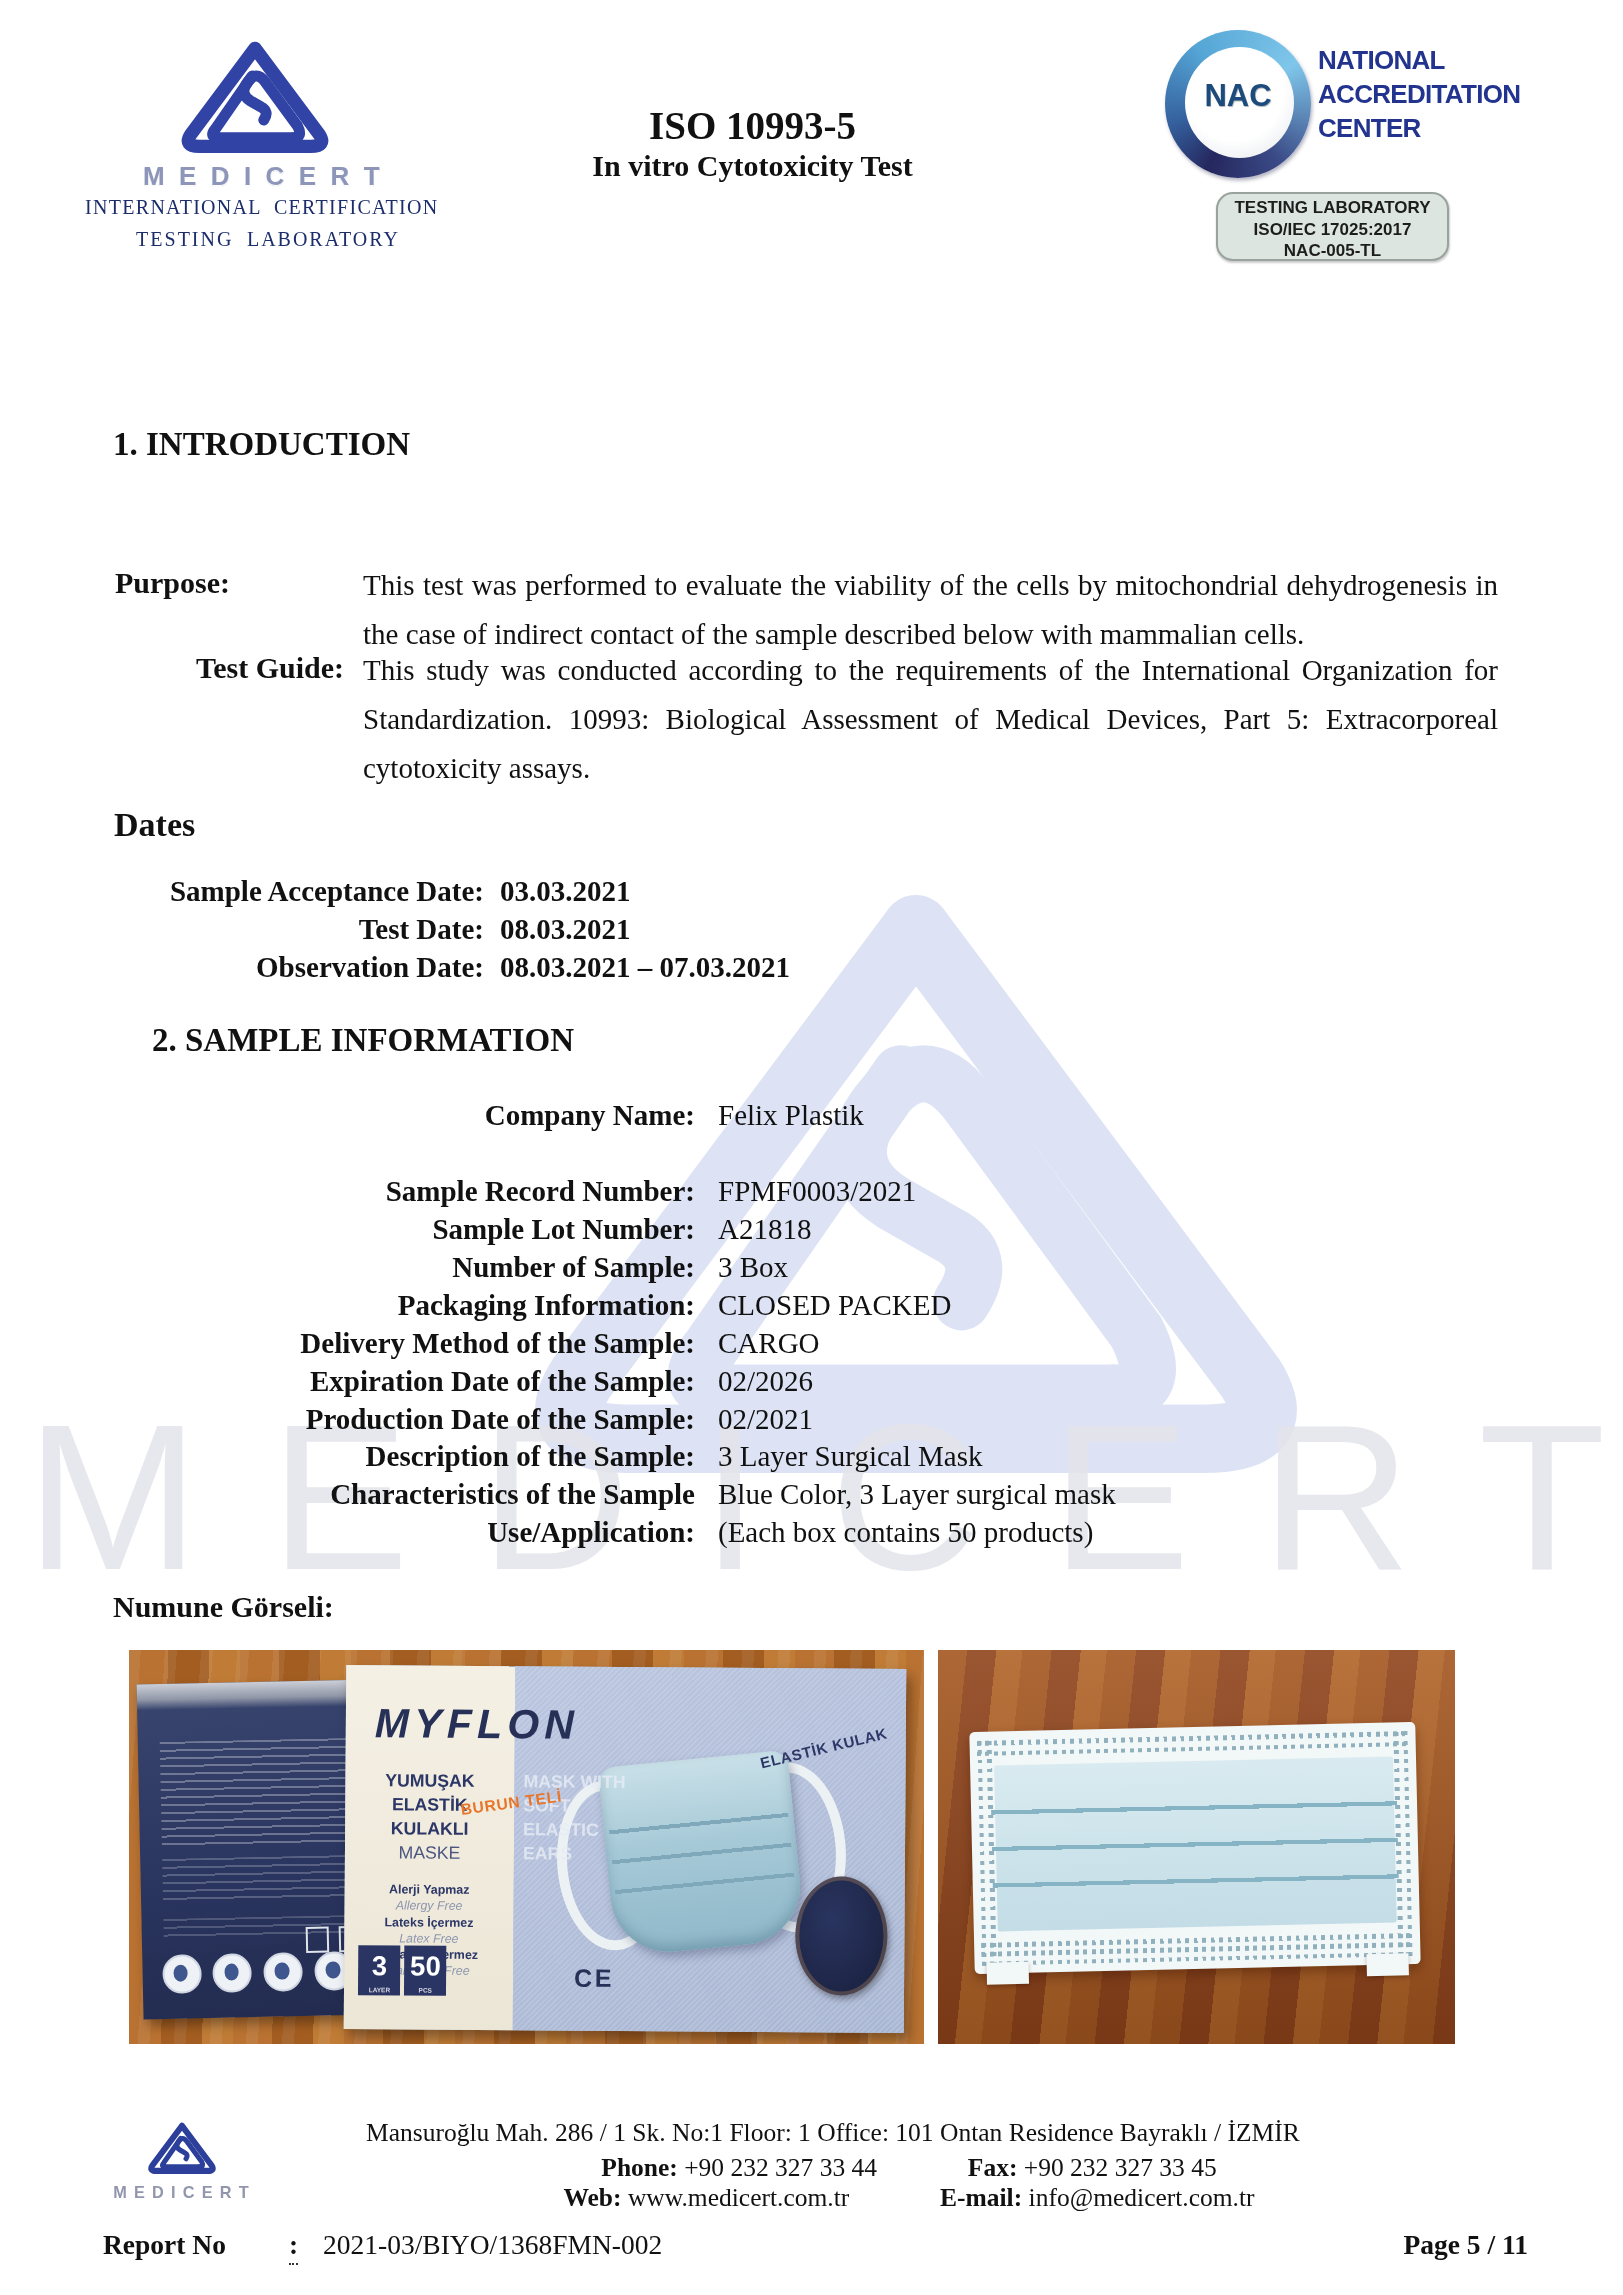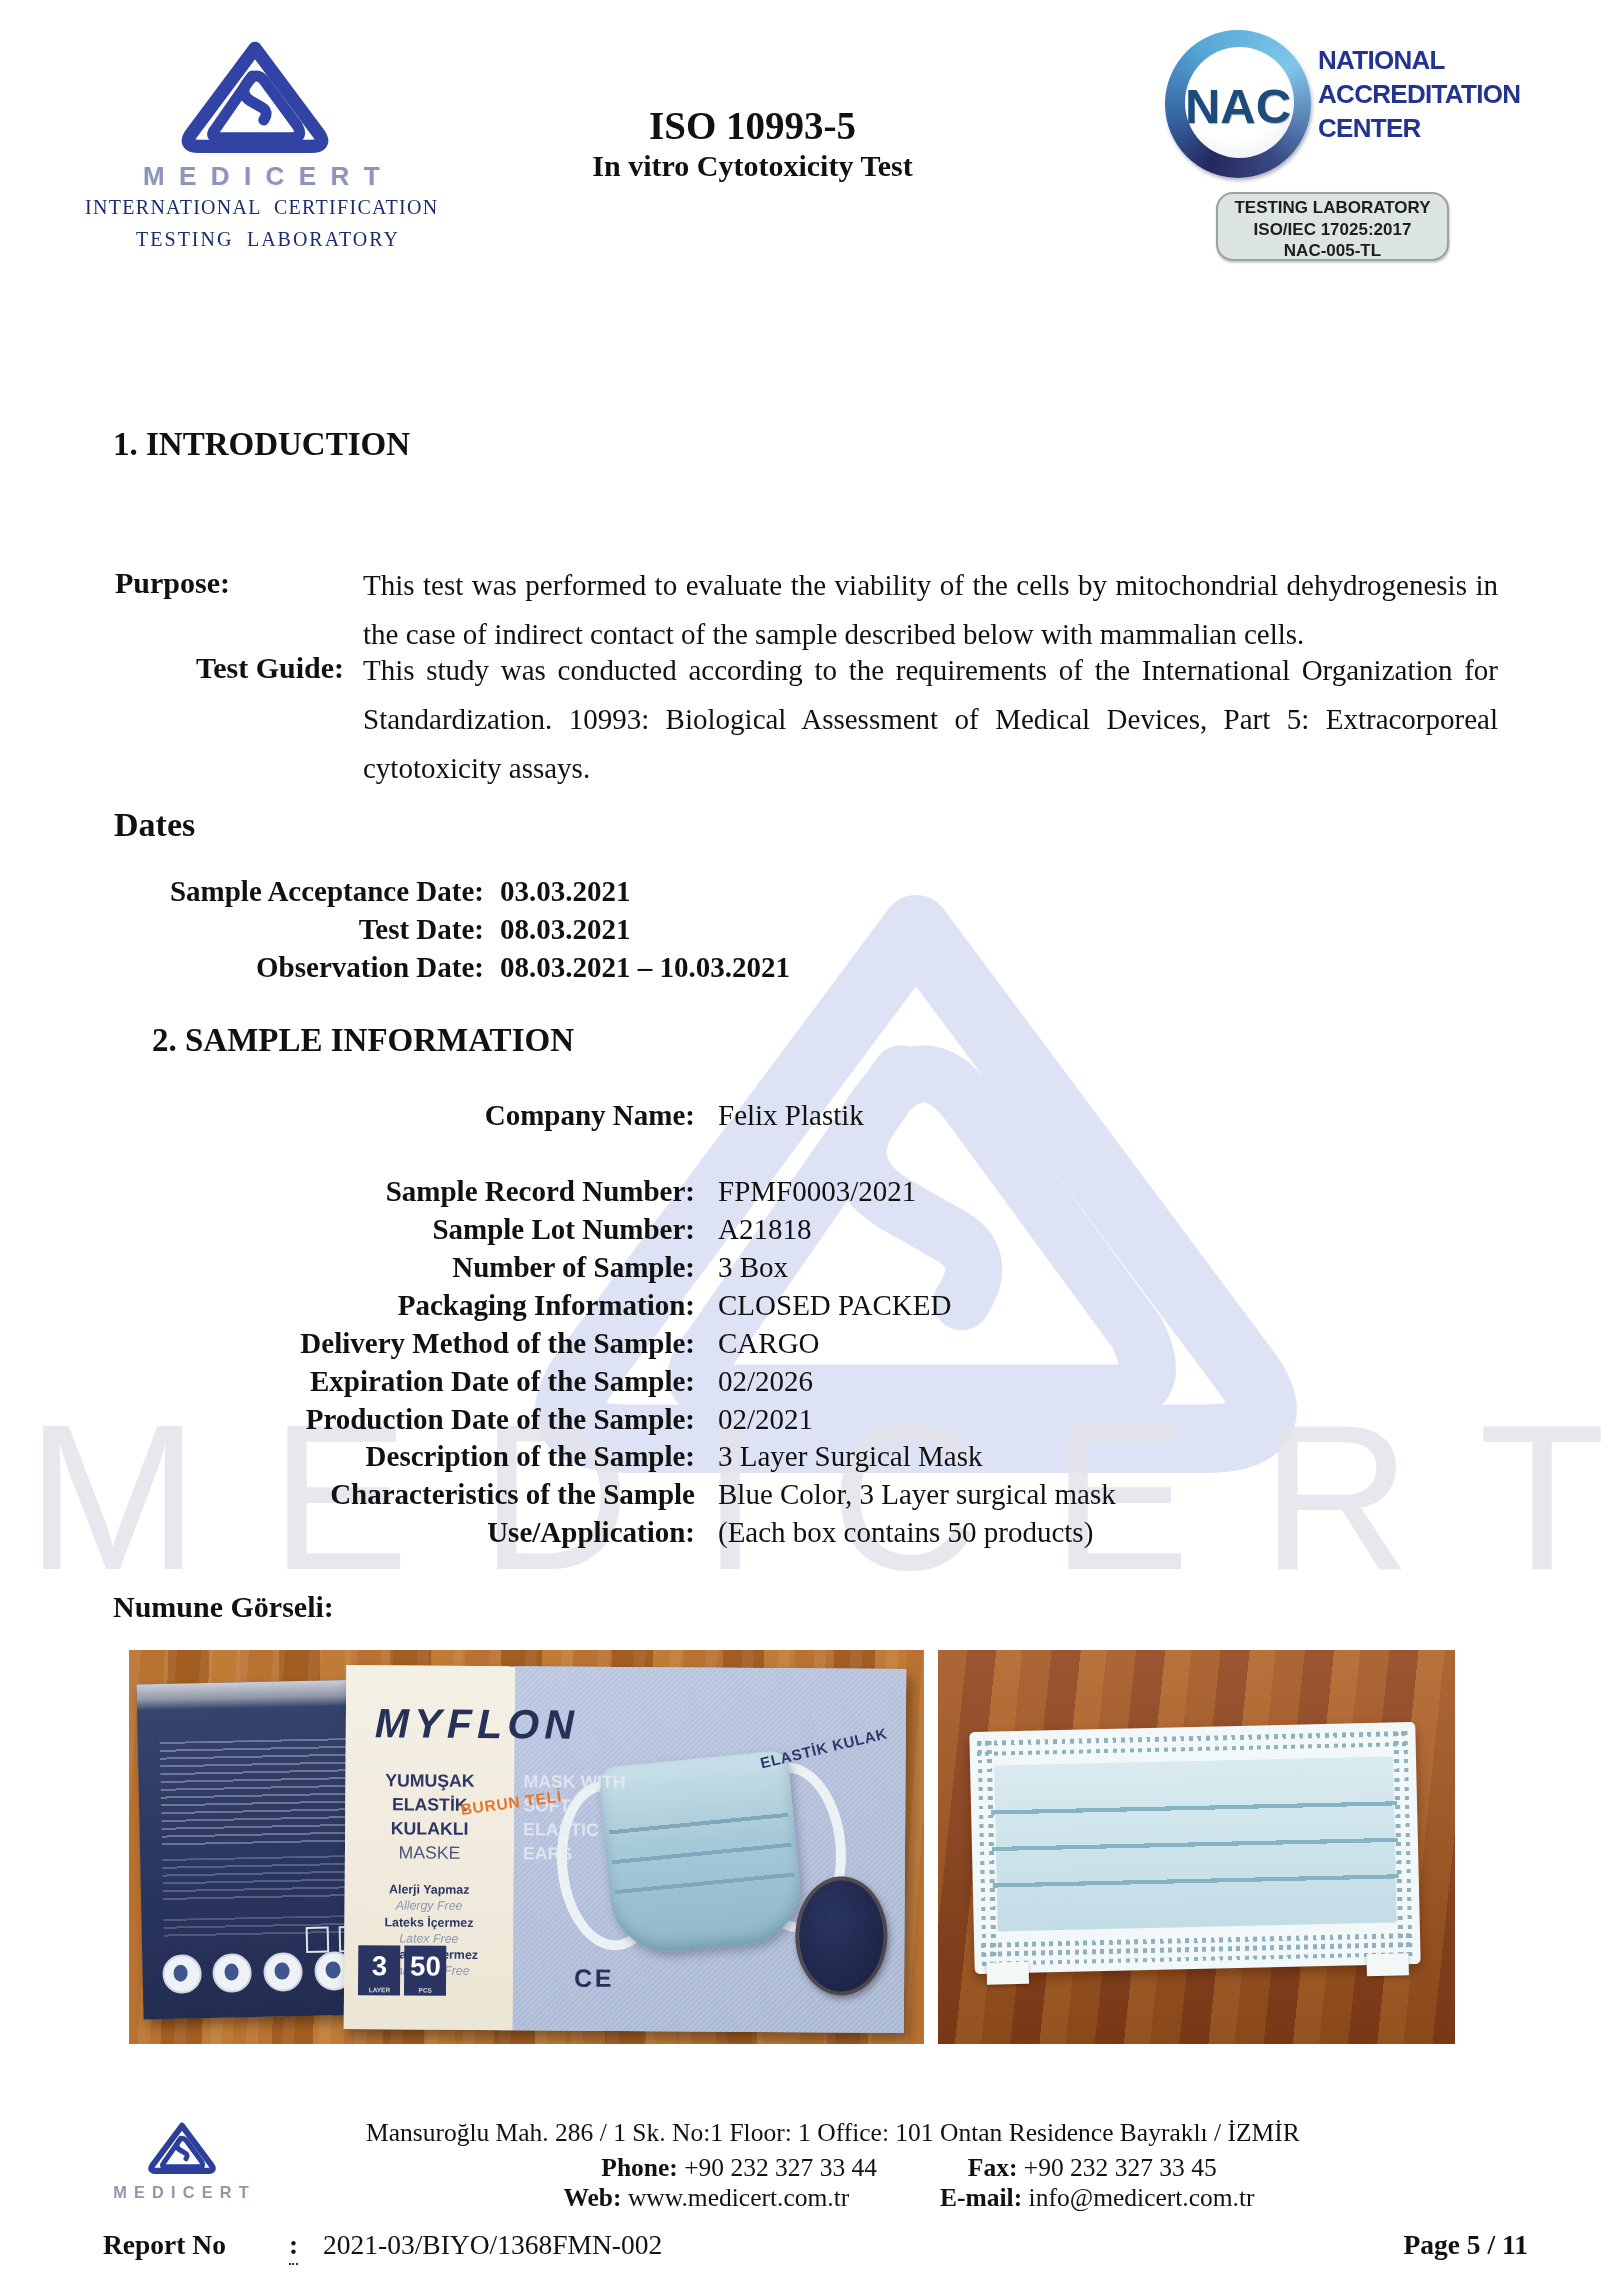--- a/index.html
+++ b/index.html
@@ -26,21 +26,21 @@
   #title-block{position:absolute;left:543px;top:105px;width:419px;text-align:center;}
   #title-main{font-weight:700;font-size:39px;line-height:42px;}
   #title-sub{font-weight:700;font-size:30px;line-height:37px;}
 
   #nac-ring{position:absolute;left:1165px;top:30px;width:146px;height:148px;border-radius:50%;
             background:conic-gradient(from 205deg,#25275e 0deg,#35629f 50deg,#55a6d6 120deg,#7fc6ea 210deg,#3a4a86 300deg,#25275e 360deg);
             box-shadow:1.3px 2.6px 3.9px rgba(40,40,80,.35);}
   #nac-ring::after{content:"";position:absolute;left:19.6px;top:17px;right:17px;bottom:19.6px;border-radius:50%;
             background:radial-gradient(circle at 45% 40%,#ffffff 55%,#dfe3e8 100%);}
   #nac-abbr{position:absolute;left:0;top:48px;width:100%;text-align:center;z-index:3;
-            font-family:"Liberation Sans",sans-serif;font-weight:700;font-size:49px;color:#1c4b7c;
+            font-family:"Liberation Sans",sans-serif;font-weight:700;font-size:31px;color:#1c4b7c;
             text-shadow:0.7px 1.3px 0.7px rgba(30,40,60,.35);}
   #nac-name{position:absolute;left:1318px;top:43px;width:275px;
             font-family:"Liberation Sans",sans-serif;font-weight:700;font-size:26px;line-height:34px;
             color:#23348f;letter-spacing:-0.7px;}
   #nac-box{position:absolute;left:1216px;top:192px;width:233px;height:69px;border-radius:17px;
            background:#dde5e1;border:2px solid #99a39e;box-shadow:0.7px 1.3px 2px rgba(0,0,0,.2);
            font-family:"Liberation Sans",sans-serif;font-weight:700;color:#1d1d1d;
            font-size:17px;line-height:21.6px;text-align:center;padding-top:3.3px;box-sizing:border-box;}
 
   
@@ -211,21 +211,21 @@
   <div class="dates-row z" style="top:872px;">
     <span class="dl">Sample Acceptance Date:</span>
     <span class="dv">03.03.2021</span>
   </div>
   <div class="dates-row z" style="top:910px;padding-left:39px;">
     <span class="dl">Test Date:</span>
     <span class="dv">08.03.2021</span>
   </div>
   <div class="dates-row z" style="top:948px;">
     <span class="dl">Observation Date:</span>
-    <span class="dv">08.03.2021 – 10.03.2021</span>
+    <span class="dv">08.03.2021 – 07.03.2021</span>
   </div>
 
   <div class="h-section z" style="left:152px;top:1022px;">2. SAMPLE INFORMATION</div>
 
   <div class="s-row z" style="top:1096px;">
       <span class="sl">Company Name:</span>
       <span class="sv">Felix Plastik</span>
     </div>
   <div class="s-row z" style="top:1172px;">
       <span class="sl">Sample Record Number:</span>

